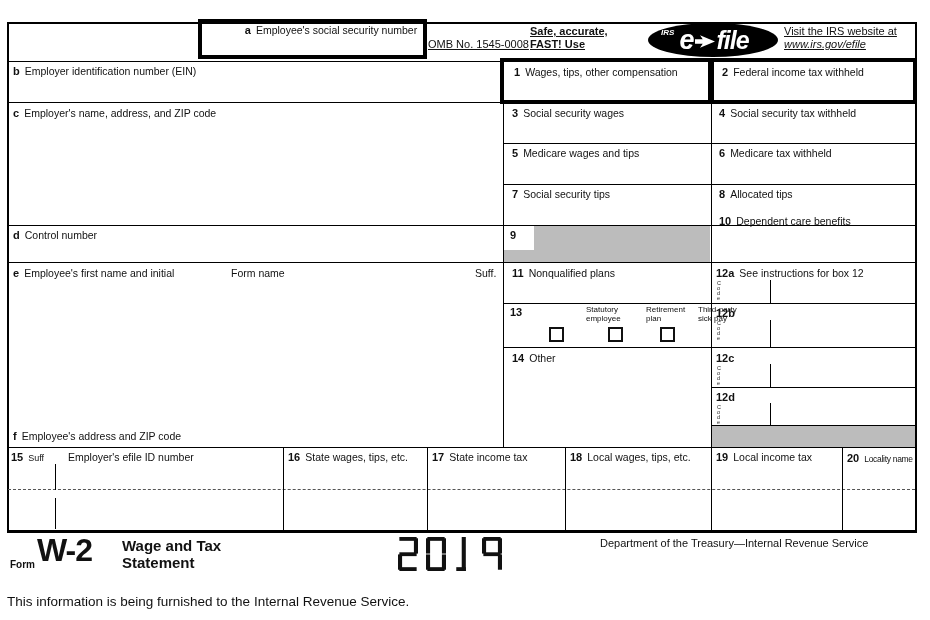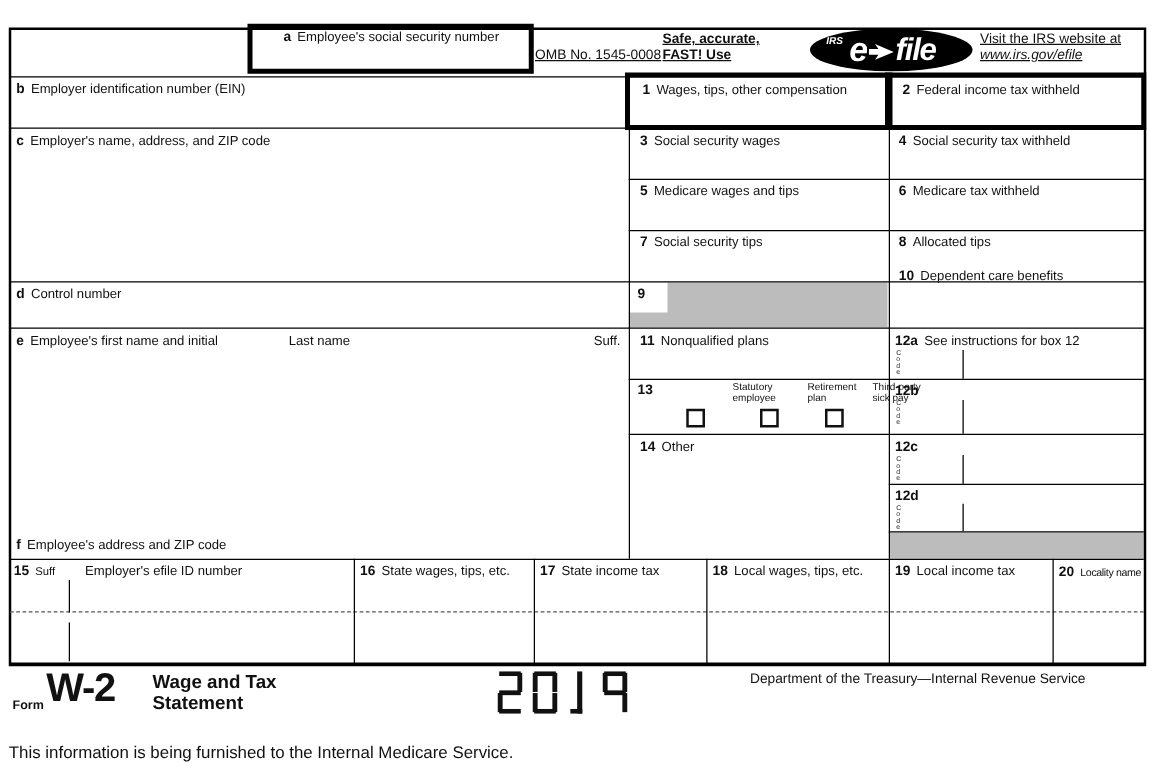--- a/index.html
+++ b/index.html
@@ -51,21 +51,21 @@
   <div class="form-border"></div>
 
   <div class="fill gray" style="left:504px;top:226px;width:206px;height:36px"></div>
   <div class="fill white" style="left:504px;top:226px;width:30px;height:24px;z-index:1"></div>
   <div class="fill gray" style="left:712px;top:426px;width:203px;height:21px"></div>
 
   <div class="thick" style="left:198px;top:19px;width:229px;height:40px"></div>
   <div class="thick" style="left:500px;top:58px;width:214px;height:46px"></div>
   <div class="thick" style="left:708px;top:58px;width:209px;height:46px"></div>
 
-  <div class="lbl center" style="left:202px;top:24px;width:222px">
+  <div class="lbl center" style="left:220px;top:24px;width:222px">
     <b class="n">a</b><span>Employee's social security number</span>
   </div>
   <div class="hdr" style="left:428px;top:38px">OMB No. 1545-0008</div>
   <div class="hdr bold" style="left:530px;top:25px">Safe, accurate,</div>
   <div class="hdr bold" style="left:530px;top:38px">FAST! Use</div>
 
   <div class="efile-logo">
     <span class="efile-irs">IRS</span>
     <span class="efile-e">e</span>
     <svg class="efile-arrow" viewBox="0 0 22 14">
@@ -82,21 +82,21 @@
   </div>
   <div class="lbl" style="left:13px;top:107px">
     <b class="n">c</b><span>Employer's name, address, and ZIP code</span>
   </div>
   <div class="lbl" style="left:13px;top:229px">
     <b class="n">d</b><span>Control number</span>
   </div>
   <div class="lbl" style="left:13px;top:267px">
     <b class="n">e</b><span>Employee's first name and initial</span>
   </div>
-  <div class="lbl" style="left:231px;top:267px">Last name</div>
+  <div class="lbl" style="left:231px;top:267px">Form name</div>
   <div class="lbl" style="left:475px;top:267px">Suff.</div>
   <div class="lbl" style="left:13px;top:430px">
     <b class="n">f</b><span>Employee's address and ZIP code</span>
   </div>
 
   <div class="lbl" style="left:514px;top:66px">
     <b class="n">1</b><span>Wages, tips, other compensation</span>
   </div>
   <div class="lbl" style="left:512px;top:107px">
     <b class="n">3</b><span>Social security wages</span>
@@ -210,21 +210,21 @@
       </svg>
       <svg viewBox="0 0 44 80" width="20" height="34" preserveAspectRatio="none">
         <rect x="3" y="0" width="38" height="9" fill="#111"></rect>
         <rect x="35" y="3" width="9" height="36" fill="#111"></rect>
         <rect x="35" y="41" width="9" height="36" fill="#111"></rect>
         <rect x="0" y="3" width="9" height="36" fill="#111"></rect>
         <rect x="3" y="36" width="38" height="9" fill="#111"></rect>
       </svg>
     </div>
   <div class="dept">Department of the Treasury—Internal Revenue Service</div>
-  <div class="copy2">This information is being furnished to the Internal Medicare Service.</div>
+  <div class="copy2">This information is being furnished to the Internal Revenue Service.</div>
 
 <div class="gline" style="left: 8px; top: 61px; width: 907px; height: 1px;"></div>
     <div class="gline" style="left: 8px; top: 102px; width: 907px; height: 1px;"></div>
     <div class="gline" style="left: 503px; top: 143px; width: 412px; height: 1px;"></div>
     <div class="gline" style="left: 503px; top: 184px; width: 412px; height: 1px;"></div>
     <div class="gline" style="left: 8px; top: 225px; width: 907px; height: 1px;"></div>
     <div class="gline" style="left: 8px; top: 262px; width: 907px; height: 1px;"></div>
     <div class="gline" style="left: 503px; top: 303px; width: 412px; height: 1px;"></div>
     <div class="gline" style="left: 503px; top: 347px; width: 412px; height: 1px;"></div>
     <div class="gline" style="left: 711px; top: 387px; width: 204px; height: 1px;"></div>

